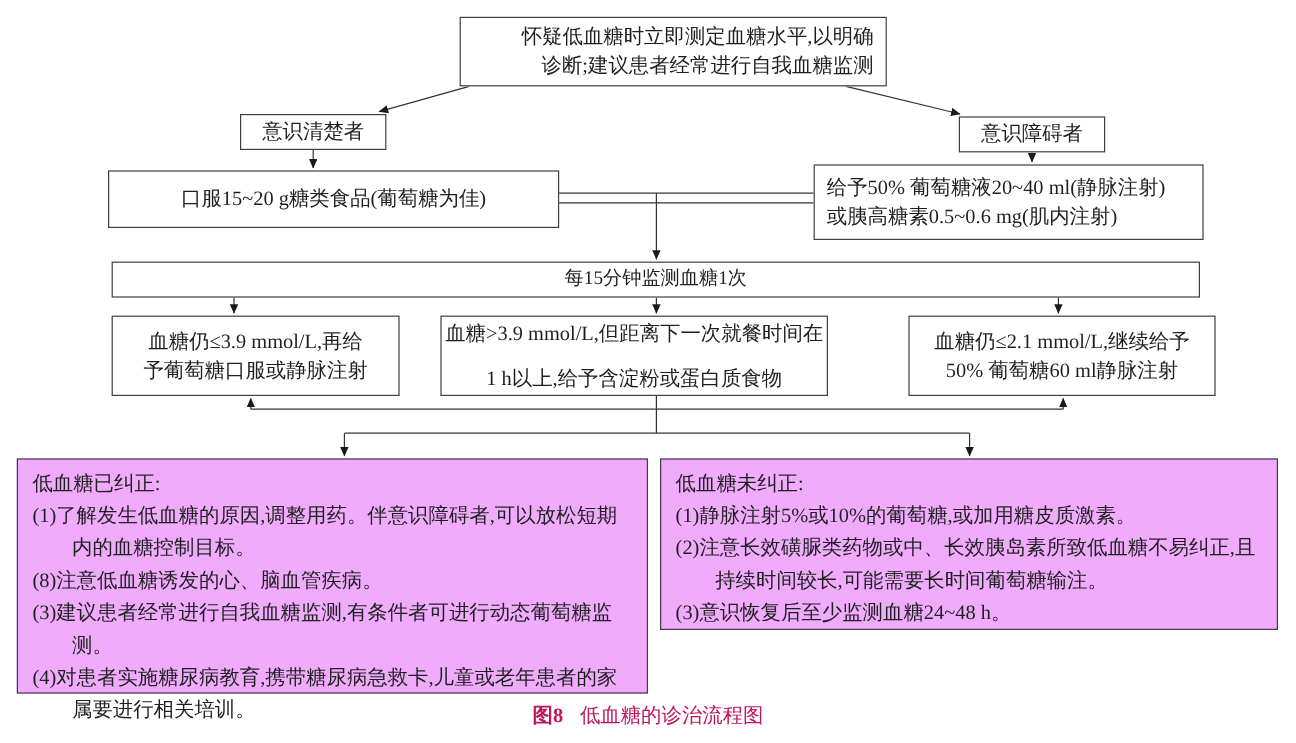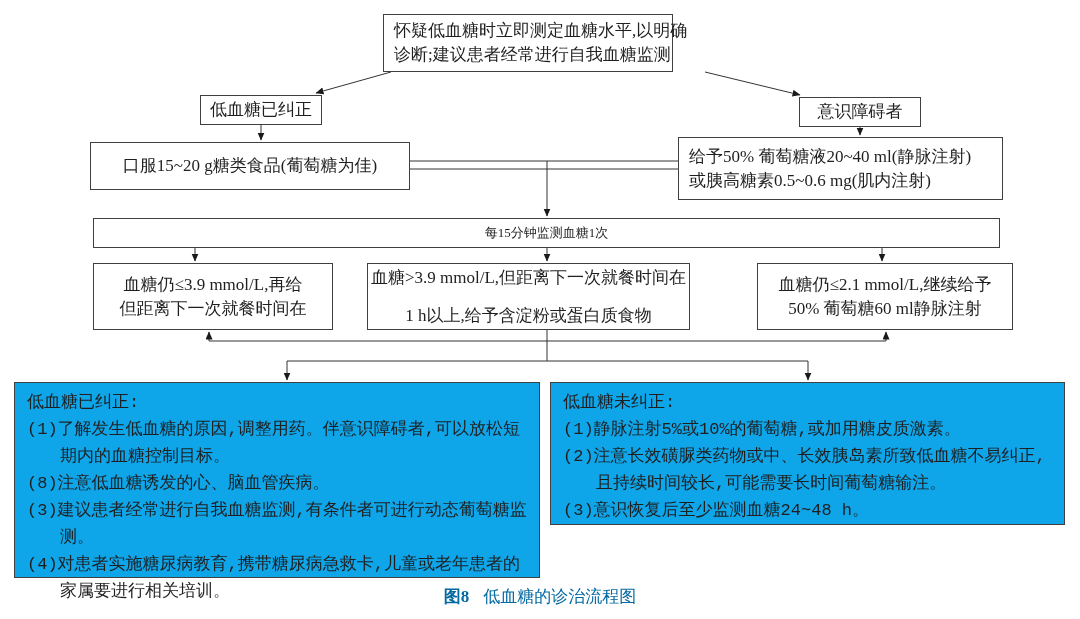--- a/index.html
+++ b/index.html
@@ -8,27 +8,27 @@
     font-family:"Liberation Serif","DejaVu Serif",serif;color:#1f1f1f;overflow:hidden;
   }
   .box{
     position:absolute;border:1px solid #3f3f3f;background:#ffffff;
     display:flex;flex-direction:column;justify-content:center;align-items:center;
     font-size:17px;line-height:24px;box-sizing:border-box;
   }
   .box .ln{white-space:nowrap;}
   .box.leftalign{align-items:flex-start;padding:0 10px;}
   .bigbox{
-    position:absolute;border:1px solid #3f3f3f;background:#0ea5e9;box-sizing:border-box;
-    padding:6px 12px 6px 12px;font-size:17px;line-height:27px;text-align:left;font-family:Liberation Mono, monospace;
+    position:absolute;border:1px solid #3f3f3f;background:#f0abfc;box-sizing:border-box;
+    padding:6px 12px 6px 12px;font-size:17px;line-height:27px;text-align:left;
   }
   .bigbox .item{padding-left:33px;text-indent:-33px;}
   #connectors{position:absolute;left:0;top:0;pointer-events:none;}
   #caption{
-    position:absolute;left:0;right:0;top:585px;text-align:center;font-size:17px;color:#0369a1;
+    position:absolute;left:0;right:0;top:585px;text-align:center;font-size:17px;color:#be185d;
   }
   #caption .cap-label{font-weight:bold;margin-right:14px;}
 </style>
 </head>
 <body>
 
 <div id="stage">
 
   <svg id="connectors" width="1080" height="619" viewBox="0 0 1080 619">
     <defs>
@@ -55,47 +55,47 @@
       <line x1="547" y1="330" x2="547" y2="361"></line>
       <line x1="209" y1="341" x2="886" y2="341"></line>
       <line x1="209" y1="341" x2="209" y2="332" marker-end="url(#arr)"></line>
       <line x1="886" y1="341" x2="886" y2="332" marker-end="url(#arr)"></line>
       <line x1="287" y1="361" x2="808" y2="361"></line>
       <line x1="287" y1="361" x2="287" y2="380" marker-end="url(#arr)"></line>
       <line x1="808" y1="361" x2="808" y2="380" marker-end="url(#arr)"></line>
     </g>
   </svg>
 
-  <div class="box leftalign" style="left:383px;top:14px;width:290px;height:58px;">
+  <div class="box leftalign" style="left:383px;top:14px;width:356px;height:58px;align-items:flex-end;">
     <div class="ln">怀疑低血糖时立即测定血糖水平,以明确</div>
     <div class="ln">诊断;建议患者经常进行自我血糖监测</div>
   </div>
 
   <div class="box" style="left:200px;top:95px;width:122px;height:30px;">
-    <div class="ln">低血糖已纠正</div>
+    <div class="ln">意识清楚者</div>
   </div>
   <div class="box" style="left:799px;top:97px;width:122px;height:30px;">
     <div class="ln">意识障碍者</div>
   </div>
 
-  <div class="box" style="left:90px;top:142px;width:320px;height:48px;text-align:right;">
+  <div class="box" style="left:90px;top:142px;width:376px;height:48px;text-align:right;">
     <div class="ln">口服15~20 g糖类食品(葡萄糖为佳)</div>
   </div>
   <div class="box leftalign" style="left:678px;top:137px;width:325px;height:63px;">
     <div class="ln">给予50% 葡萄糖液20~40 ml(静脉注射)</div>
     <div class="ln">或胰高糖素0.5~0.6 mg(肌内注射)</div>
   </div>
 
-  <div class="box" style="left:93px;top:218px;width:907px;height:30px;font-size:13px;align-items:center;">
+  <div class="box" style="left:93px;top:218px;width:907px;height:30px;font-size:16px;align-items:center;">
     <div class="ln">每15分钟监测血糖1次</div>
   </div>
 
   <div class="box" style="left:93px;top:263px;width:240px;height:67px;">
     <div class="ln">血糖仍≤3.9 mmol/L,再给</div>
-    <div class="ln">但距离下一次就餐时间在</div>
+    <div class="ln">予葡萄糖口服或静脉注射</div>
   </div>
   <div class="box" style="left:367px;top:263px;width:323px;height:67px;gap:14px;">
     <div class="ln">血糖&gt;3.9 mmol/L,但距离下一次就餐时间在</div>
     <div class="ln">1 h以上,给予含淀粉或蛋白质食物</div>
   </div>
   <div class="box" style="left:757px;top:263px;width:256px;height:67px;">
     <div class="ln">血糖仍≤2.1 mmol/L,继续给予</div>
     <div class="ln">50% 葡萄糖60 ml静脉注射</div>
   </div>
 

